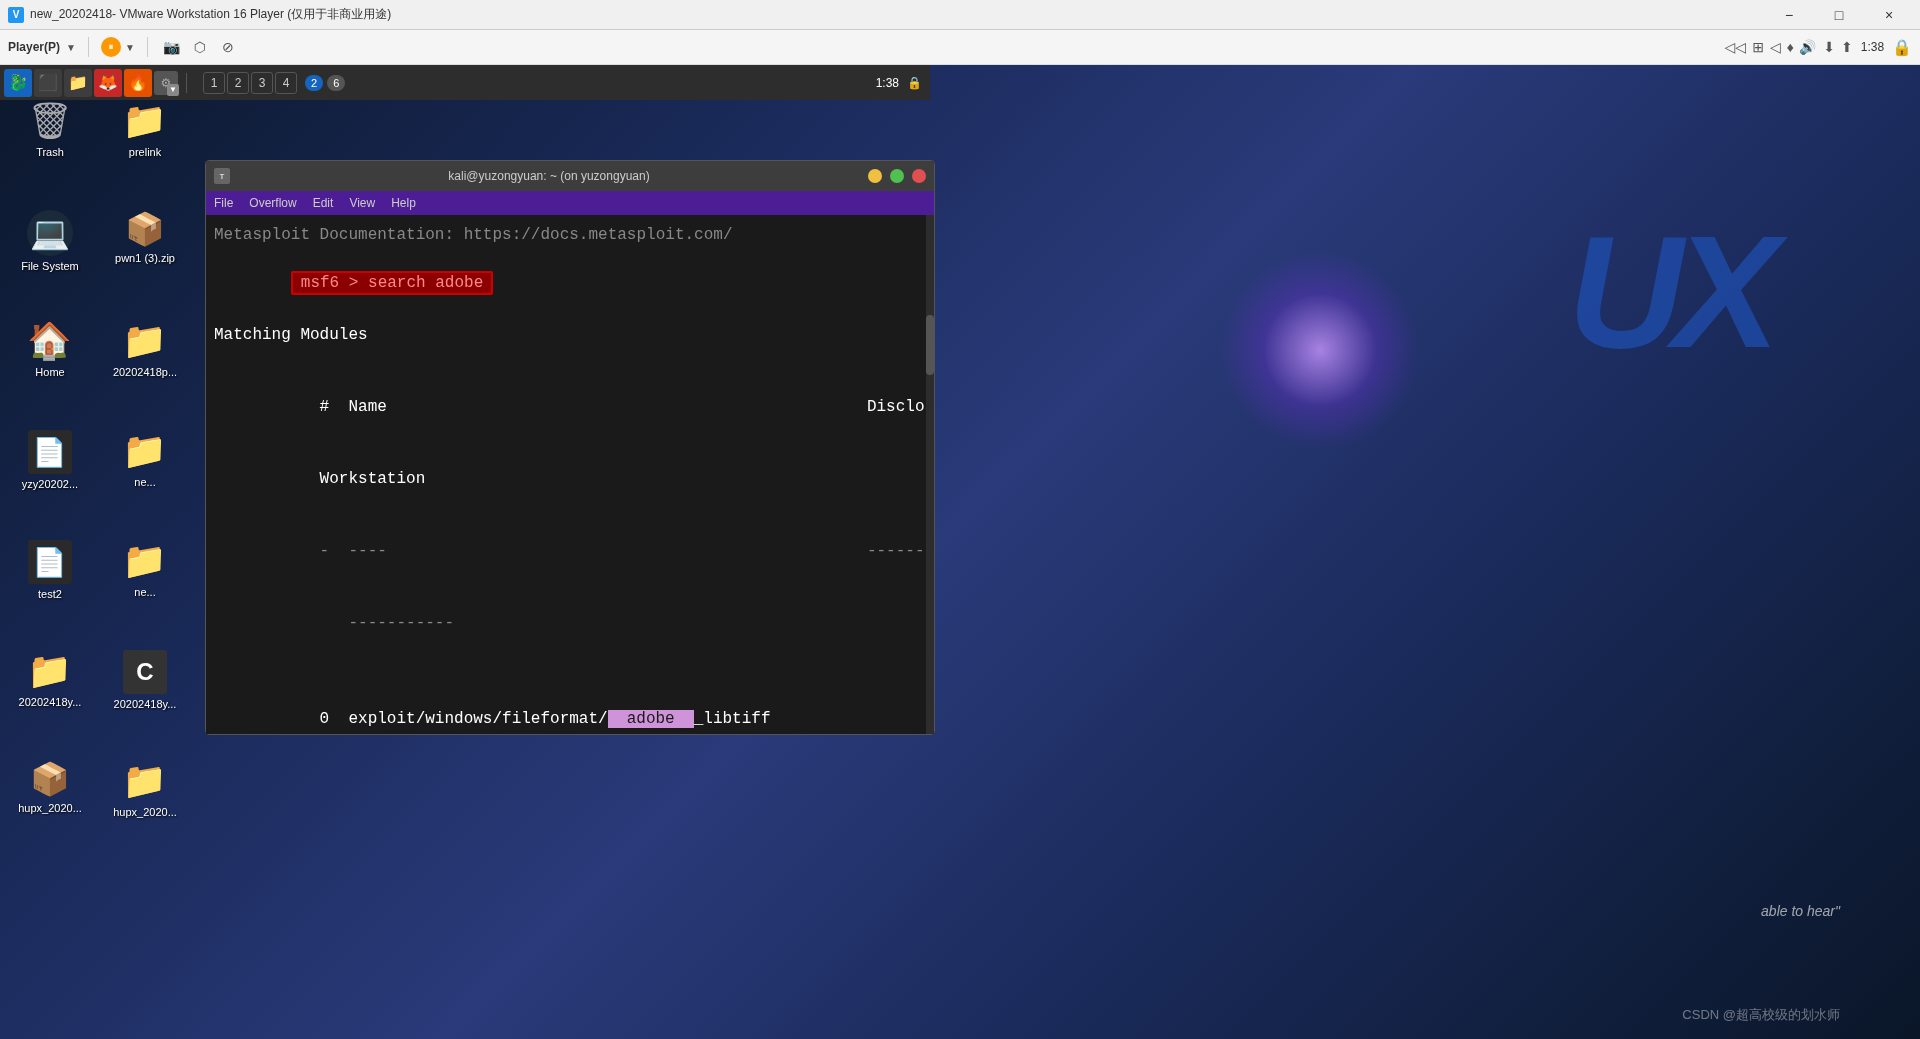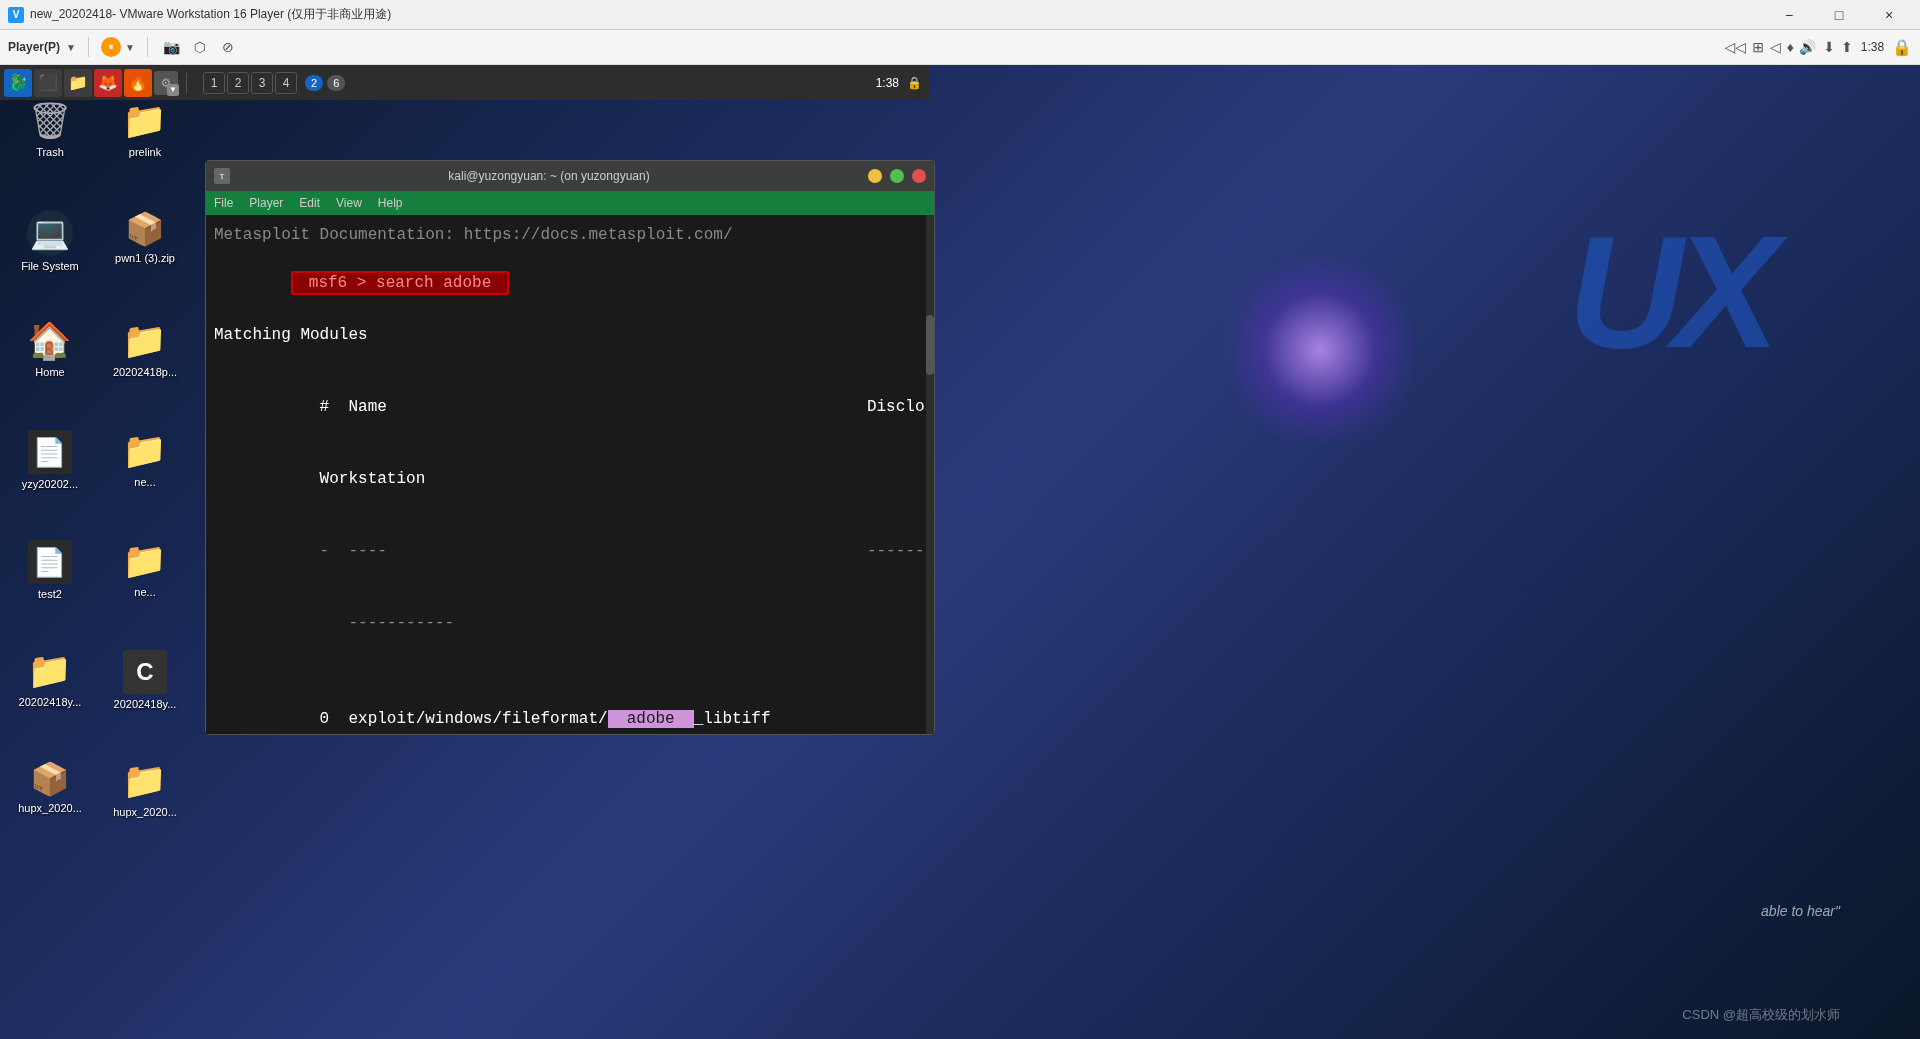--- a/index.html
+++ b/index.html
@@ -257,21 +257,21 @@
       border-radius: 50%;
       cursor: pointer;
     }
 
     .terminal-ctrl-btn.yellow { background: #f0c040; }
     .terminal-ctrl-btn.green { background: #50c050; }
     .terminal-ctrl-btn.red { background: #e05050; }
 
     .terminal-menu {
       height: 24px;
-      background: #15803d;
+      background: #4c1d95;
       display: flex;
       align-items: center;
       padding: 0 8px;
       gap: 16px;
     }
 
     .terminal-menu-item {
       color: #ccc;
       font-size: 12px;
       cursor: pointer;
@@ -549,32 +549,32 @@
       <span class="terminal-title">kali@yuzongyuan: ~ (on yuzongyuan)</span>
       <div class="terminal-controls">
         <div class="terminal-ctrl-btn yellow"></div>
         <div class="terminal-ctrl-btn green"></div>
         <div class="terminal-ctrl-btn red"></div>
       </div>
     </div>
 
     <div class="terminal-menu">
       <span class="terminal-menu-item">File</span>
-      <span class="terminal-menu-item">Player</span>
+      <span class="terminal-menu-item">Overflow</span>
       <span class="terminal-menu-item">Edit</span>
       <span class="terminal-menu-item">View</span>
       <span class="terminal-menu-item">Help</span>
     </div>
 
     <div class="terminal-body" style="position:relative;">
 
       <span class="terminal-line text-gray">Metasploit Documentation: https://docs.metasploit.com/</span>
 
       <span class="terminal-line">
-        <span style="background:#8B0000; border:2px solid #cc0000; padding:1px 16px; color:#ff8888; border-radius:2px;">msf6 &gt; search adobe</span>
+        <span style="background:#8B0000; border:2px solid #cc0000; padding:1px 8px; color:#ff8888; border-radius:2px;">msf6 &gt; search adobe</span>
       </span>
 
       <span class="terminal-line text-white" style="margin-top:4px; display:block;">Matching Modules</span>
       <span class="terminal-line text-gray"> </span>
 
       <span class="terminal-line">
         <span class="text-white">   #  Name                                                  Disclosure Date  Rank       Check</span>
       </span>
       <span class="terminal-line">
         <span class="text-white">   Workstation</span>

